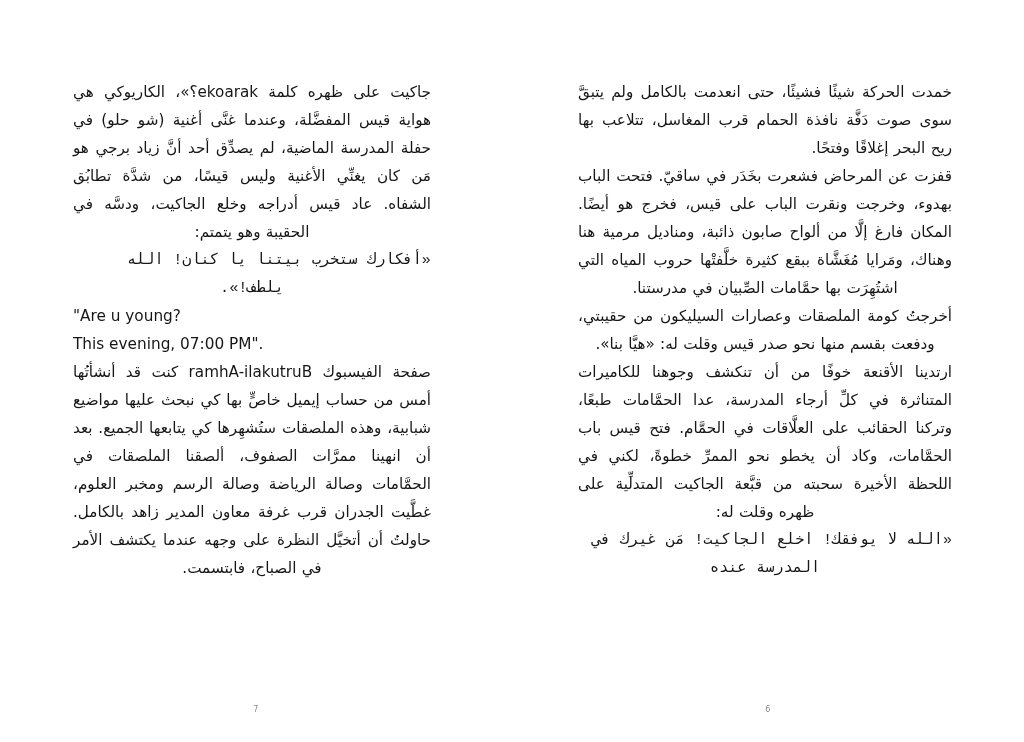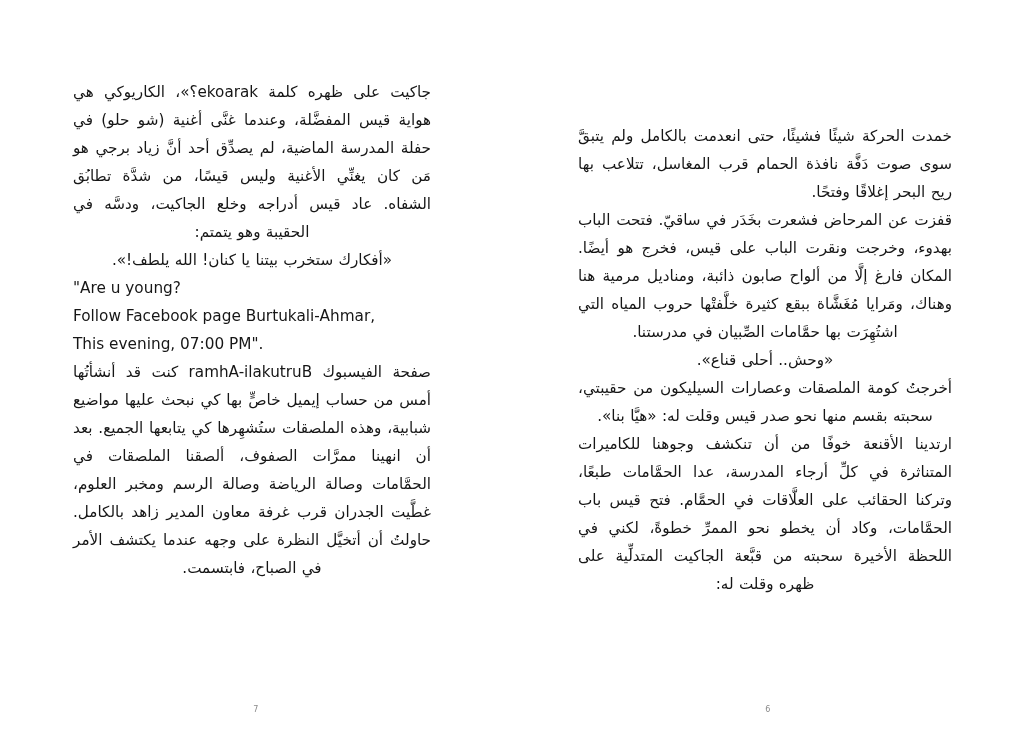--- a/index.html
+++ b/index.html
@@ -54,22 +54,22 @@
     unicode-bidi: bidi-override;
     text-align: justify;
     text-align-last: center;
     font-family: "DejaVu Sans", "Liberation Sans", sans-serif;
     font-size: 15.2px;
     letter-spacing: 0;
     word-spacing: 0.5px;
   }
   
   p.ar.last-center { text-align-last: center; }
-  p.ar.last-start  { text-align-last: right; margin-top: 44px; }
-  p.ar.single      { text-align: center; text-align-last: center; }
+  p.ar.last-start  { text-align-last: right; }
+  p.ar.single      { text-align: right; text-align-last: center; font-family: Liberation Mono, monospace; }
 
   p.en {
     direction: ltr;
     text-align: left;
     text-align-last: left;
     font-size: 15.3px;
     line-height: 28px;
   }
 
   .folio {
@@ -94,32 +94,31 @@
 </head>
 <body>
 
 <div class="spread">
 
   <div class="page page-left">
     <div class="col">
       <p class="ar last-center">جاكيت على ظهره كلمة karaoke؟»، الكاريوكي هي هواية قيس المفضَّلة، وعندما غنَّى أغنية (شو حلو) في حفلة المدرسة الماضية، لم يصدِّق أحد أنَّ زياد برجي هو مَن كان يغنِّي الأغنية وليس قيسًا، من شدَّة تطابُق الشفاه. عاد قيس أدراجه وخلع الجاكيت، ودسَّه في الحقيبة وهو يتمتم:</p>
       <p class="ar single">«أفكارك ستخرب بيتنا يا كنان! الله يلطف!».</p>
       <p class="en">"Are u young?</p>
-      <p class="en">Follow Facebook page Burtukali-Ahmar,</p>
       <p class="en">This evening, 07:00 PM".</p>
       <p class="ar last-center">صفحة الفيسبوك Burtukali-Ahmar كنت قد أنشأتُها أمس من حساب إيميل خاصٍّ بها كي نبحث عليها مواضيع شبابية، وهذه الملصقات ستُشهِرها كي يتابعها الجميع. بعد أن انهينا ممرَّات الصفوف، ألصقنا الملصقات في الحمَّامات وصالة الرياضة وصالة الرسم ومخبر العلوم، غطَّيت الجدران قرب غرفة معاون المدير زاهد بالكامل. حاولتُ أن أتخيَّل النظرة على وجهه عندما يكتشف الأمر في الصباح، فابتسمت.</p>
     </div>
     <div class="folio">7</div>
   </div>
 
   <div class="page page-right">
     <div class="col">
       <p class="ar last-start">خمدت الحركة شيئًا فشيئًا، حتى انعدمت بالكامل ولم يتبقَّ سوى صوت دَفَّة نافذة الحمام قرب المغاسل، تتلاعب بها ريح البحر إغلاقًا وفتحًا.</p>
       <p class="ar last-center">قفزت عن المرحاض فشعرت بخَدَر في ساقيّ. فتحت الباب بهدوء، وخرجت ونقرت الباب على قيس، فخرج هو أيضًا. المكان فارغ إلَّا من ألواح صابون ذائبة، ومناديل مرمية هنا وهناك، ومَرايا مُغَشَّاة ببقع كثيرة خلَّفتْها حروب المياه التي اشتُهِرَت بها حمَّامات الصِّبيان في مدرستنا.</p>
-      <p class="ar single">«وحش.. أحلى قناع».</p>
-      <p class="ar last-center">أخرجتُ كومة الملصقات وعصارات السيليكون من حقيبتي، سحبته بقسم منها نحو صدر قيس وقلت له: «هيَّا بنا».</p>
+      <p class="ar last-center">أخرجتُ كومة الملصقات وعصارات السيليكون من حقيبتي، ودفعت بقسم منها نحو صدر قيس وقلت له: «هيَّا بنا».</p>
       <p class="ar last-center">ارتدينا الأقنعة خوفًا من أن تنكشف وجوهنا للكاميرات المتناثرة في كلِّ أرجاء المدرسة، عدا الحمَّامات طبعًا، وتركنا الحقائب على العلَّاقات في الحمَّام. فتح قيس باب الحمَّامات، وكاد أن يخطو نحو الممرِّ خطوةً، لكني في اللحظة الأخيرة سحبته من قبَّعة الجاكيت المتدلِّية على ظهره وقلت له:</p>
+      <p class="ar single">«الله لا يوفقك! اخلع الجاكيت! مَن غيرك في المدرسة عنده</p>
     </div>
     <div class="folio">6</div>
   </div>
 
   <div class="gutter"></div>
 </div>
 
 </body></html>

